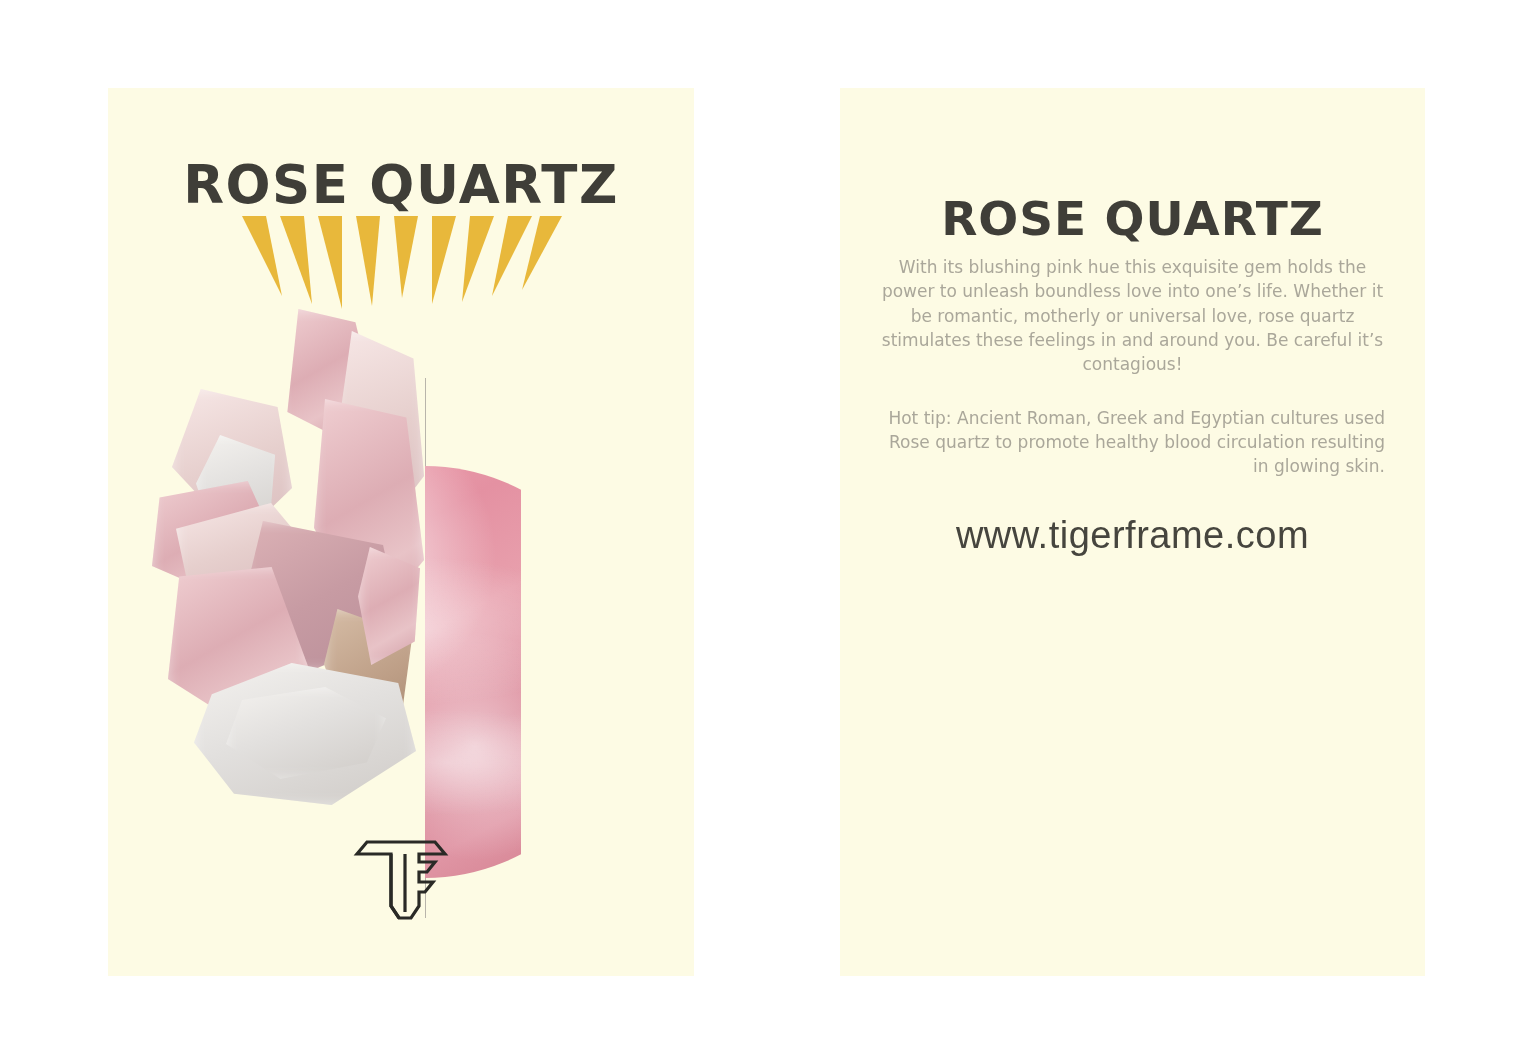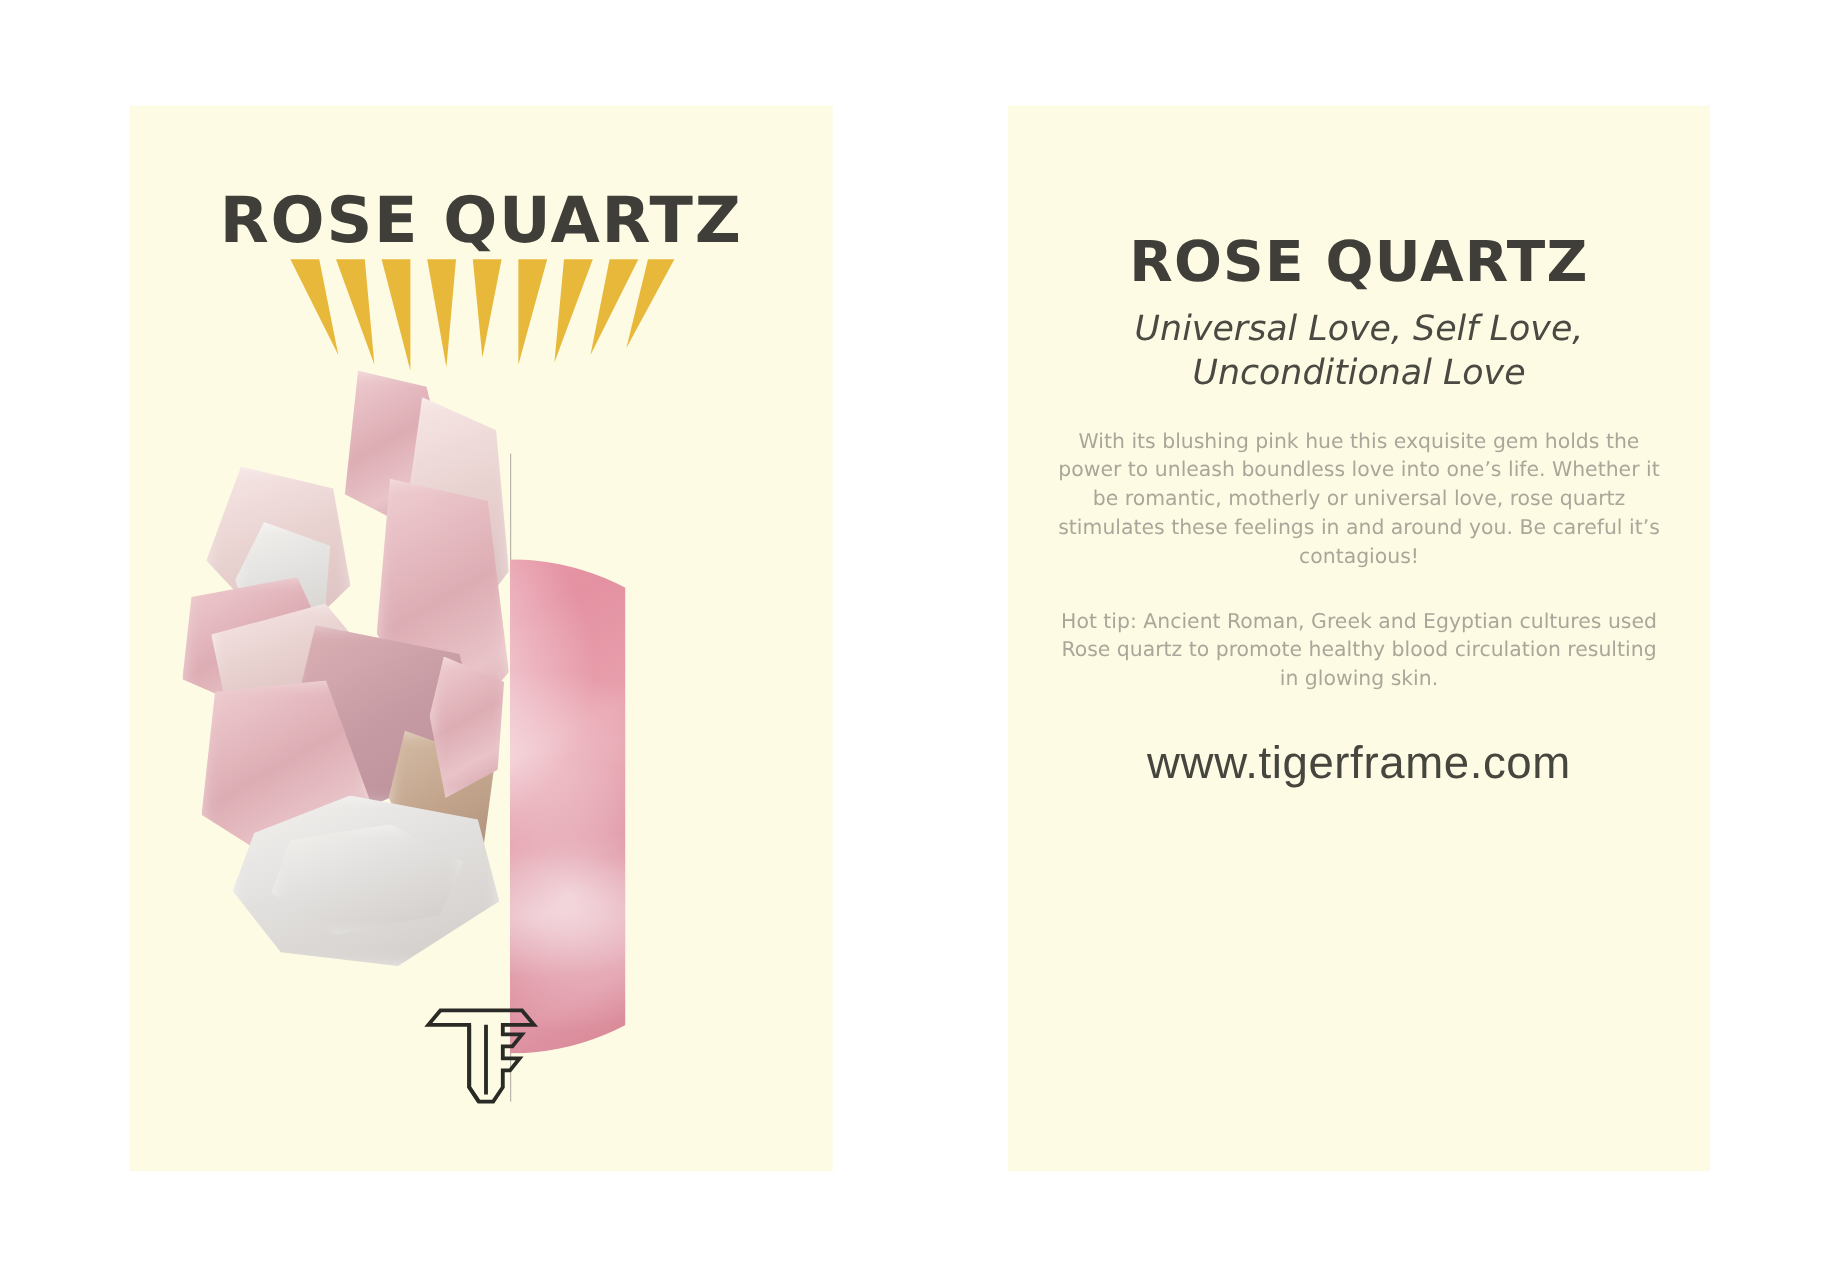--- a/index.html
+++ b/index.html
@@ -174,21 +174,21 @@
     padding: 0 6px;
   }
   .back-body {
     font-family: "DejaVu Sans", sans-serif;
     font-size: 17px;
     color: #aaa79a;
     line-height: 1.42;
     margin: 0;
     padding: 0 4px;
   }
-  .back-body + .back-body { margin-top: 30px; }
+  .back-body + .back-body { margin-top: 30px; text-align: right; }
   .back-url {
     font-family: Liberation Sans, sans-serif;
     font-size: 38px;
     color: #46453e;
     margin-top: 36px;
     letter-spacing: 0.5px;
   }
 </style>
 </head>
 <body>
@@ -247,21 +247,20 @@
       </g>
     </svg>
   </div>
 </div>
 
 <div class="card" id="card-back">
   <div class="back-inner">
 
     <h1 class="back-title">ROSE QUARTZ</h1>
 
-    <div class="back-sub">Universal Love,  Self  Love, Unconditional Love</div>
 
     <p class="back-body">With its blushing pink hue this exquisite gem holds the power to unleash boundless love into one’s life. Whether it be romantic, motherly or universal love, rose quartz stimulates these feelings in and around you. Be careful it’s contagious!</p>
 
     <p class="back-body">Hot tip: Ancient Roman, Greek and Egyptian cultures used Rose quartz to promote healthy blood circulation resulting in glowing skin.</p>
 
     <div class="back-url">www.tigerframe.com</div>
   </div>
 </div>
 
 </body></html>

